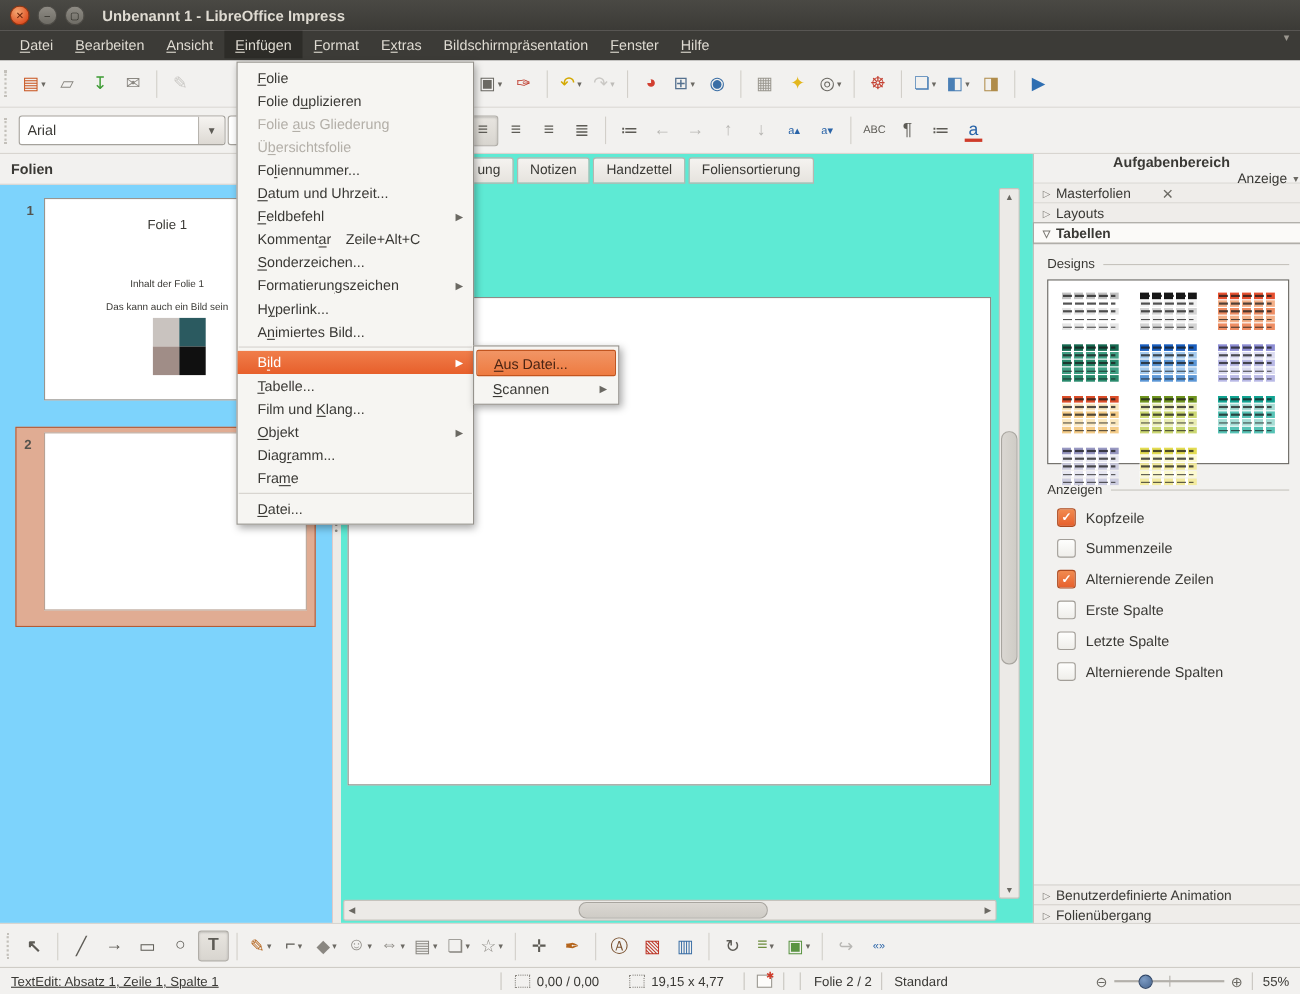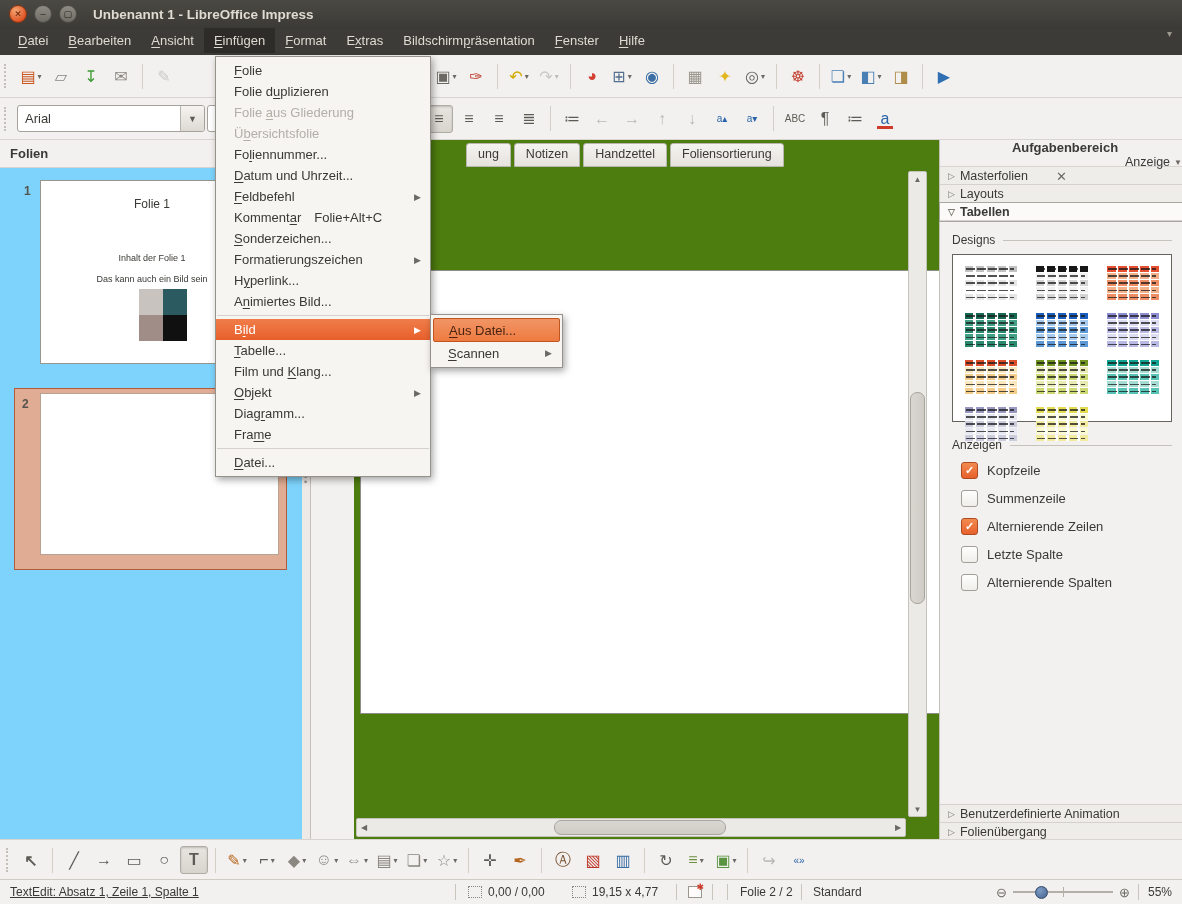--- a/index.html
+++ b/index.html
@@ -56,21 +56,21 @@
   #thumb1 .t-line2{position:absolute;top:93px;left:0;right:0;text-align:center;font-size:9px;}
   #thumb1 .t-img{position:absolute;left:98px;top:108px;width:48px;height:52px;
     display:grid;grid-template-columns:1fr 1fr;grid-template-rows:1fr 1fr;}
   .q1{background:#c9c3bf;} .q2{background:#2b5a60;} .q3{background:#a08d87;} .q4{background:#101010;}
   #sel2{position:absolute;left:14px;top:248px;width:271px;height:180px;background:#e0ac93;border:1px solid #b25b38;}
   #sel2 .inner{position:absolute;left:25px;top:4px;right:7px;bottom:14px;background:#fff;border:1px solid #b8a294;}
   #splitter{position:absolute;left:302px;top:140px;bottom:64px;width:8px;background:#edebe7;
     border-right:1px solid #c4c1bb;}
   #splitter .dots{position:absolute;top:330px;left:2px;color:#8f8c86;font-size:9px;line-height:5px;}
 
-  #canvas-area{position:absolute;left:310px;right:242px;top:140px;bottom:64px;background:#4d7c0f;margin-left:44px;}
+  #canvas-area{position:absolute;left:310px;right:242px;top:140px;bottom:64px;background:#5eead4;}
   #view-tabs{position:absolute;left:112px;top:3px;height:24px;display:flex;gap:3px;}
   .tab{padding:3px 11px;background:linear-gradient(#f5f3f0,#e6e3de);border:1px solid #b9b6b0;
     border-radius:3px 3px 0 0;font-size:12.5px;white-space:nowrap;}
   #slide-canvas{position:absolute;left:6px;top:130px;width:583px;height:442px;background:#fff;border:1px solid #8f8d88;}
   .vscroll{position:absolute;right:13px;top:31px;bottom:23px;width:17px;background:#eceae7;
     border:1px solid #c6c3bd;border-radius:2px;}
   .vscroll .arr{position:absolute;left:0;right:0;height:14px;display:flex;align-items:center;justify-content:center;
     font-size:8px;color:#6b6963;}
   .vscroll .arr.up{top:0;} .vscroll .arr.down{bottom:0;}
   .vscroll .thumb{position:absolute;left:1px;right:1px;top:220px;height:210px;background:linear-gradient(90deg,#dad7d2,#cfccc6);
@@ -594,20 +594,24 @@
           <div class="cb-row">
             <span class="cb"></span>
             <span>Summenzeile</span>
           </div>
           <div class="cb-row">
             <span class="cb checked">✓</span>
             <span>Alternierende Zeilen</span>
           </div>
           <div class="cb-row">
             <span class="cb"></span>
+            <span>Erste Spalte</span>
+          </div>
+          <div class="cb-row">
+            <span class="cb"></span>
             <span>Letzte Spalte</span>
           </div>
           <div class="cb-row">
             <span class="cb"></span>
             <span>Alternierende Spalten</span>
           </div>
         </div>
     </div>
     <div id="tp-bottom">
         <div class="tp-row">
@@ -769,21 +773,21 @@
       </div>
       <div class="mi">
         <span class="lab"><u>D</u>atum und Uhrzeit...</span>
       </div>
       <div class="mi">
         <span class="lab"><u>F</u>eldbefehl</span>
         <span class="sub">▶</span>
       </div>
       <div class="mi">
         <span class="lab">Komment<u>a</u>r</span>
-        <span class="shortcut">Folie+Alt+C</span>
+        <span class="shortcut">Zeile+Alt+C</span>
       </div>
       <div class="mi">
         <span class="lab"><u>S</u>onderzeichen...</span>
       </div>
       <div class="mi">
         <span class="lab">Formatierun<u>g</u>szeichen</span>
         <span class="sub">▶</span>
       </div>
       <div class="mi">
         <span class="lab">H<u>y</u>perlink...</span>

